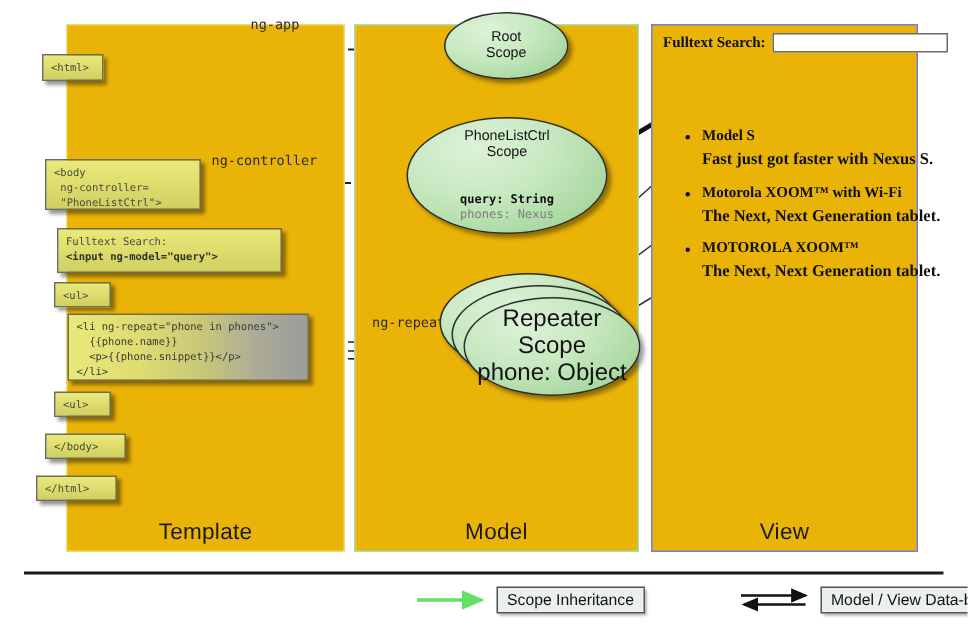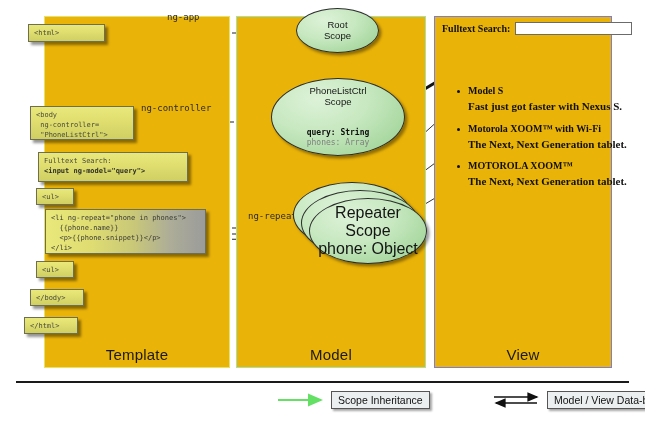--- a/index.html
+++ b/index.html
@@ -31,21 +31,21 @@
     padding:3px 5px;white-space:pre;
     box-shadow:2.5px 2.5px 2.5px rgba(0,0,0,.42);
     background:linear-gradient(180deg,#e9e87a 0%,#dedd6e 48%,#cfcf63 100%);
   }
   .codebox.gradient{
     background:linear-gradient(90deg,#e9e87a 0%,#dfdd72 28%,#c9c878 55%,#adad98 78%,#9b9b9b 100%);
     color:#3b3b33;
   }
   .codebox b{font-weight:bold;color:#2f2f28;}
 
-  #b-html {left:28px;  top:24px;  width:77px;  height:18px;}
+  #b-html {left:28px;  top:36px;  width:41px;  height:18px;}
   #b-body {left:30px;  top:106px; width:104px; height:34px;}
   #b-search{left:38px; top:152px; width:150px; height:30px;}
   #b-ul1  {left:36px;  top:188px; width:38px;  height:17px;}
   #b-li   {left:45px;  top:209px; width:161px; height:45px;}
   #b-ul2  {left:36px;  top:261px; width:38px;  height:17px;}
   #b-bodyc{left:30px;  top:289px; width:54px;  height:17px;}
   #b-htmlc{left:24px;  top:317px; width:54px;  height:17px;}
 
   
   .edge-label{
@@ -207,21 +207,21 @@
     </div>
   </div>
 
   <div class="scope" id="s-ctrl">
     <div class="title">
       <span>PhoneListCtrl</span><br>
       <span>Scope</span>
     </div>
     <div class="props">
       <div class="on">query: String</div>
-      <div class="off">phones: Array</div>
+      <div class="off">phones: Nexus</div>
     </div>
   </div>
 
   <div class="rep" id="rep-b"></div>
   <div class="rep" id="rep-m"></div>
   <div class="rep" id="rep-f">
     <div class="title">
       <span>Repeater</span><br>
       <span>Scope</span>
     </div>

